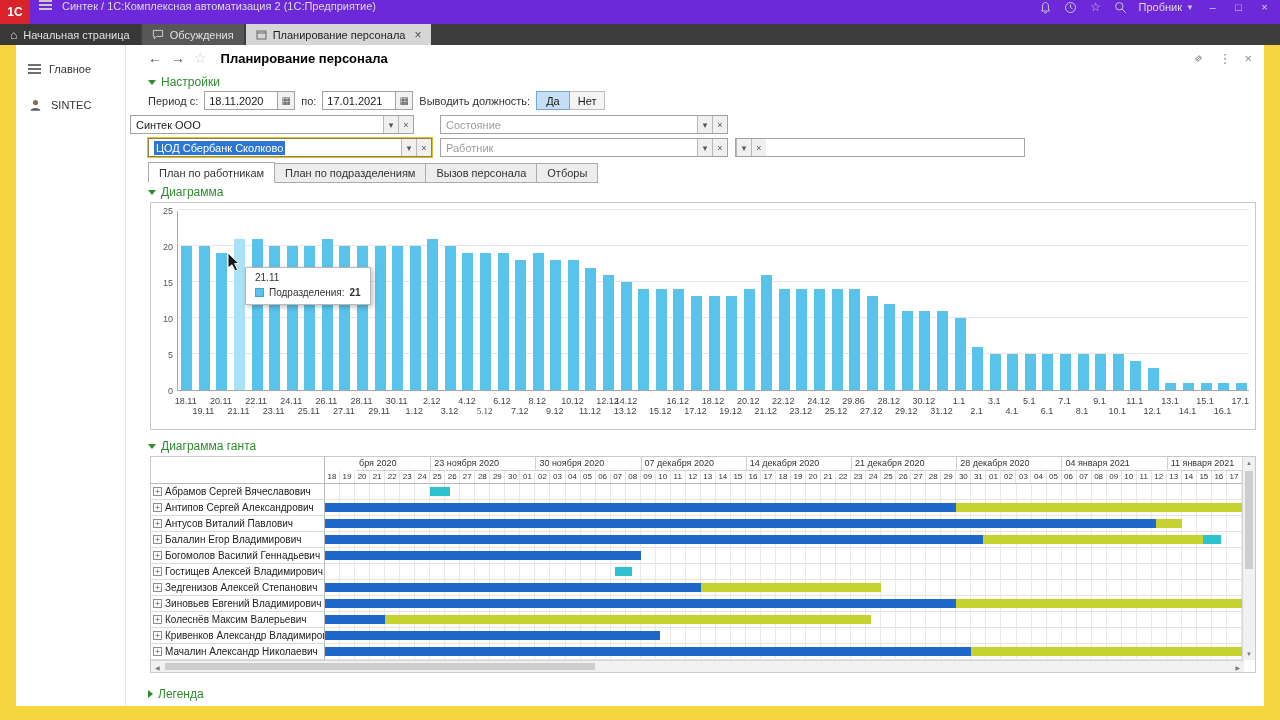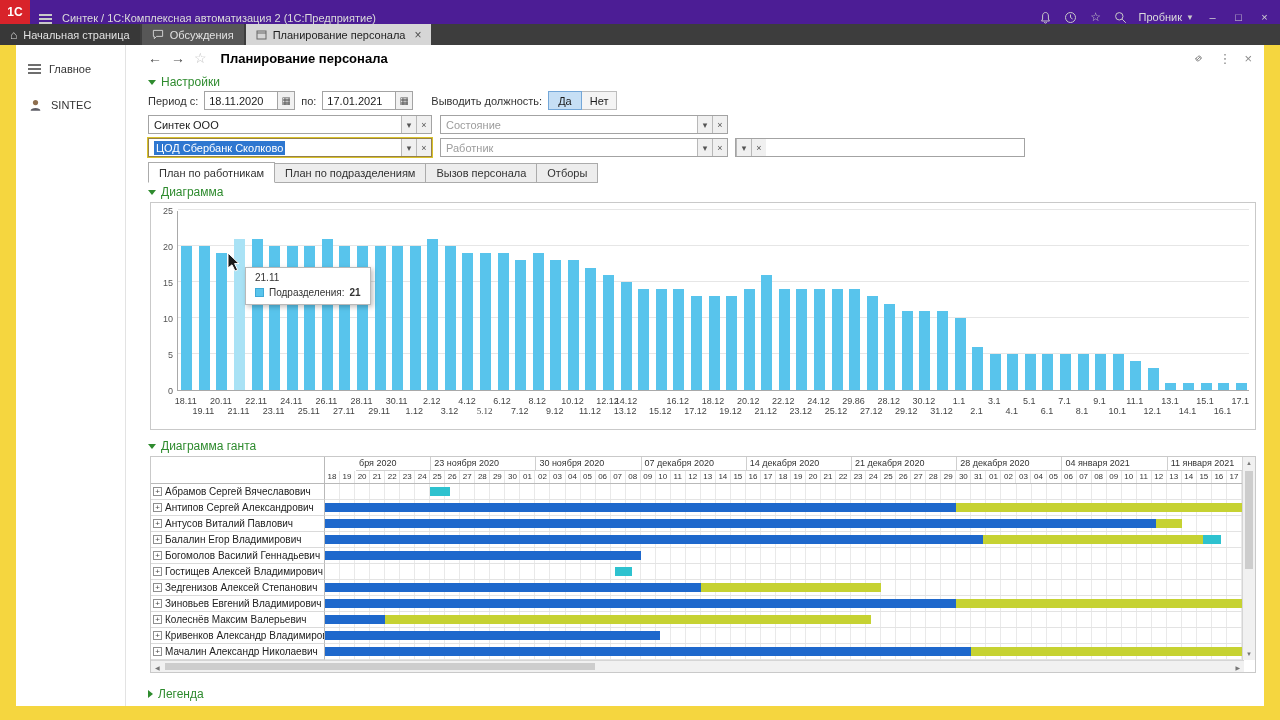--- a/index.html
+++ b/index.html
@@ -5,22 +5,22 @@
   * { box-sizing: border-box; }
   html,body { margin:0; padding:0; }
   body {
     width:1280px; height:720px; overflow:hidden; position:relative;
     background:#F5D63F;
     font-family:"Liberation Sans","DejaVu Sans",sans-serif;
     -webkit-font-smoothing:antialiased;
   }
 
   
-  .topbar { position:absolute; left:0; top:0; width:1280px; height:24px; background:#4c1d95;
-    display:flex; align-items:flex-end; color:#DCDCDC; font-size:11px; }
+  .topbar { position:absolute; left:0; top:0; width:1280px; height:24px; background:#6d28d9;
+    display:flex; align-items:flex-start; color:#DCDCDC; font-size:11px; }
   .logo { width:30px; height:24px; background:#D8232A; color:#fff; font-weight:bold;
     display:flex; align-items:center; justify-content:center; font-size:12px; flex:none; }
   .hamburger { width:13px; height:10px; margin:0 10px 0 9px; flex:none;
     background:linear-gradient(#C9C9C9 0 2px,transparent 2px 4px,#C9C9C9 4px 6px,transparent 6px 8px,#C9C9C9 8px 10px); }
   .tb-title { white-space:nowrap; overflow:hidden; }
   .tb-right { margin-left:auto; display:flex; align-items:center; gap:11px; padding-right:8px; }
   .tb-ico { width:14px; height:14px; display:flex; align-items:center; justify-content:center; color:#C9C9C9; font-size:12px; }
   .tb-user { display:flex; align-items:center; gap:4px; color:#DCDCDC; }
   .caret { font-size:8px; color:#C9C9C9; }
   .winbtn { width:15px; text-align:center; color:#D4D4D4; font-size:11px; }
@@ -57,21 +57,21 @@
     color:#2E8B2E; font-size:12px; }
   .tri-down { width:0; height:0; border-left:4px solid transparent; border-right:4px solid transparent; border-top:5px solid #2E8B2E; }
   .tri-right { width:0; height:0; border-top:4px solid transparent; border-bottom:4px solid transparent; border-left:5px solid #2E8B2E; }
 
   .period-row { position:absolute; top:46px; left:22px; display:flex; align-items:center; gap:6px; font-size:11px; color:#333; }
   .fieldgrp { display:flex; align-items:stretch; }
   .txtinput { width:74px; height:19px; border:1px solid #A3A3A3; background:#fff; font-size:11px;
     display:flex; align-items:center; padding:0 4px; color:#1A1A1A; }
   .calbtn { width:17px; height:19px; border:1px solid #A3A3A3; border-left:none; background:#F1F1F1;
     display:flex; align-items:center; justify-content:center; font-size:10px; color:#555; }
-  .poslabel { margin-left:12px;text-align:center; }
+  .poslabel { margin-left:0;text-align:center; }
   .btn-yes { height:19px; padding:0 9px; border:1px solid #74A7D8; background:#C6DFF5; font-size:11px;
     display:flex; align-items:center; color:#1A1A1A; }
   .btn-no { height:19px; padding:0 8px; border:1px solid #BDBDBD; border-left:none; background:#F4F4F4; font-size:11px;
     display:flex; align-items:center; color:#1A1A1A; }
 
   .combo { position:absolute; height:19px; display:flex; align-items:stretch; border:1px solid #A3A3A3; background:#fff; font-size:11px; }
   .combo .val { flex:1; display:flex; align-items:center; padding:0 5px; white-space:nowrap; overflow:hidden; color:#1A1A1A; }
   .combo .val.ph { color:#9C9C9C; }
   .combo .cbtn { width:15px; border-left:1px solid #B8B8B8; background:#F0F0F0;
     display:flex; align-items:center; justify-content:center; font-size:9px; color:#555; flex:none; }
@@ -233,21 +233,21 @@
       <span class="txtinput">17.01.2021</span>
       <span class="calbtn">▦</span>
     </span>
     <span class="poslabel">Выводить должность:</span>
     <span class="fieldgrp">
       <span class="btn-yes">Да</span>
       <span class="btn-no">Нет</span>
     </span>
   </div>
 
-  <div class="combo" style="left:22px; top:70px; width:284px;">
+  <div class="combo" style="left:4px; top:70px; width:284px;">
     <span class="val">Синтек ООО</span>
     <span class="cbtn">▾</span>
     <span class="cbtn">×</span>
   </div>
   <div class="combo" style="left:314px; top:70px; width:288px;">
     <span class="val ph">Состояние</span>
     <span class="cbtn">▾</span>
     <span class="cbtn">×</span>
   </div>
   <div class="combo focused" style="left:22px; top:93px; width:284px;">

